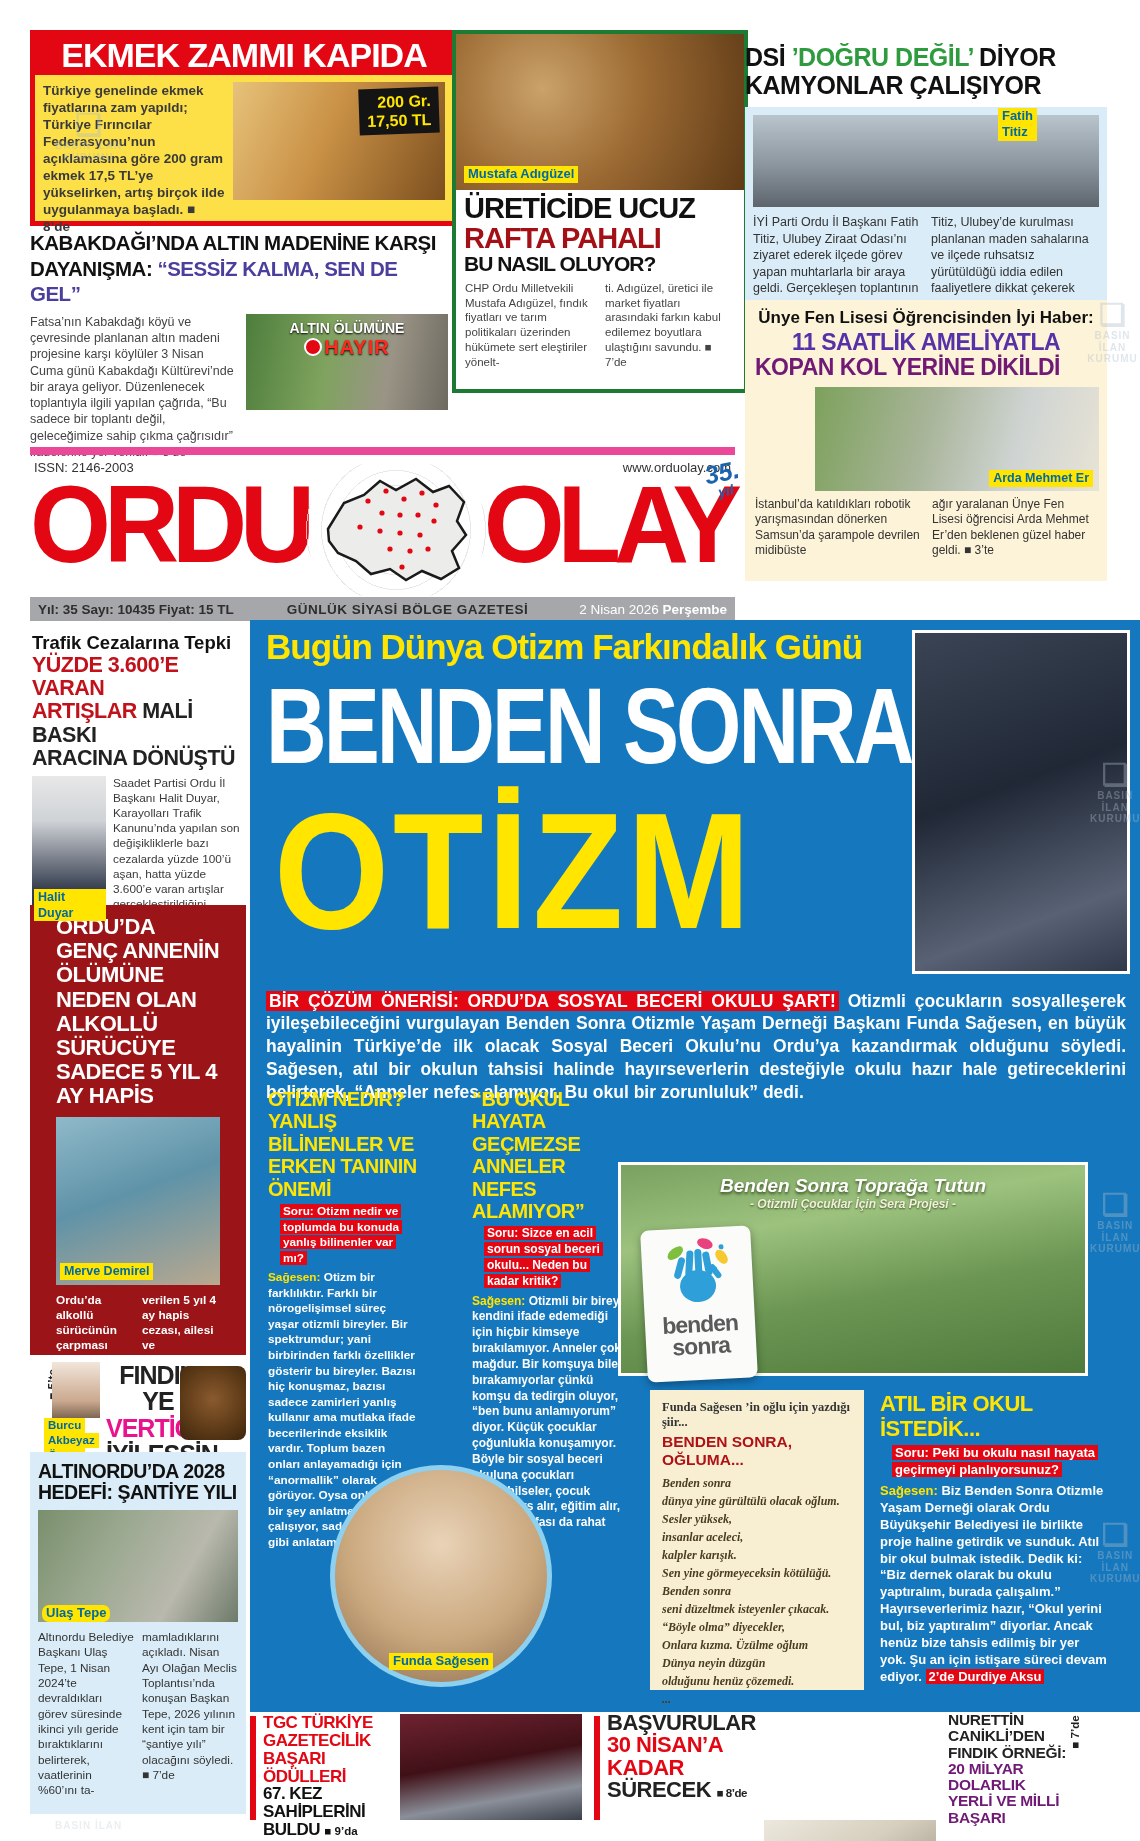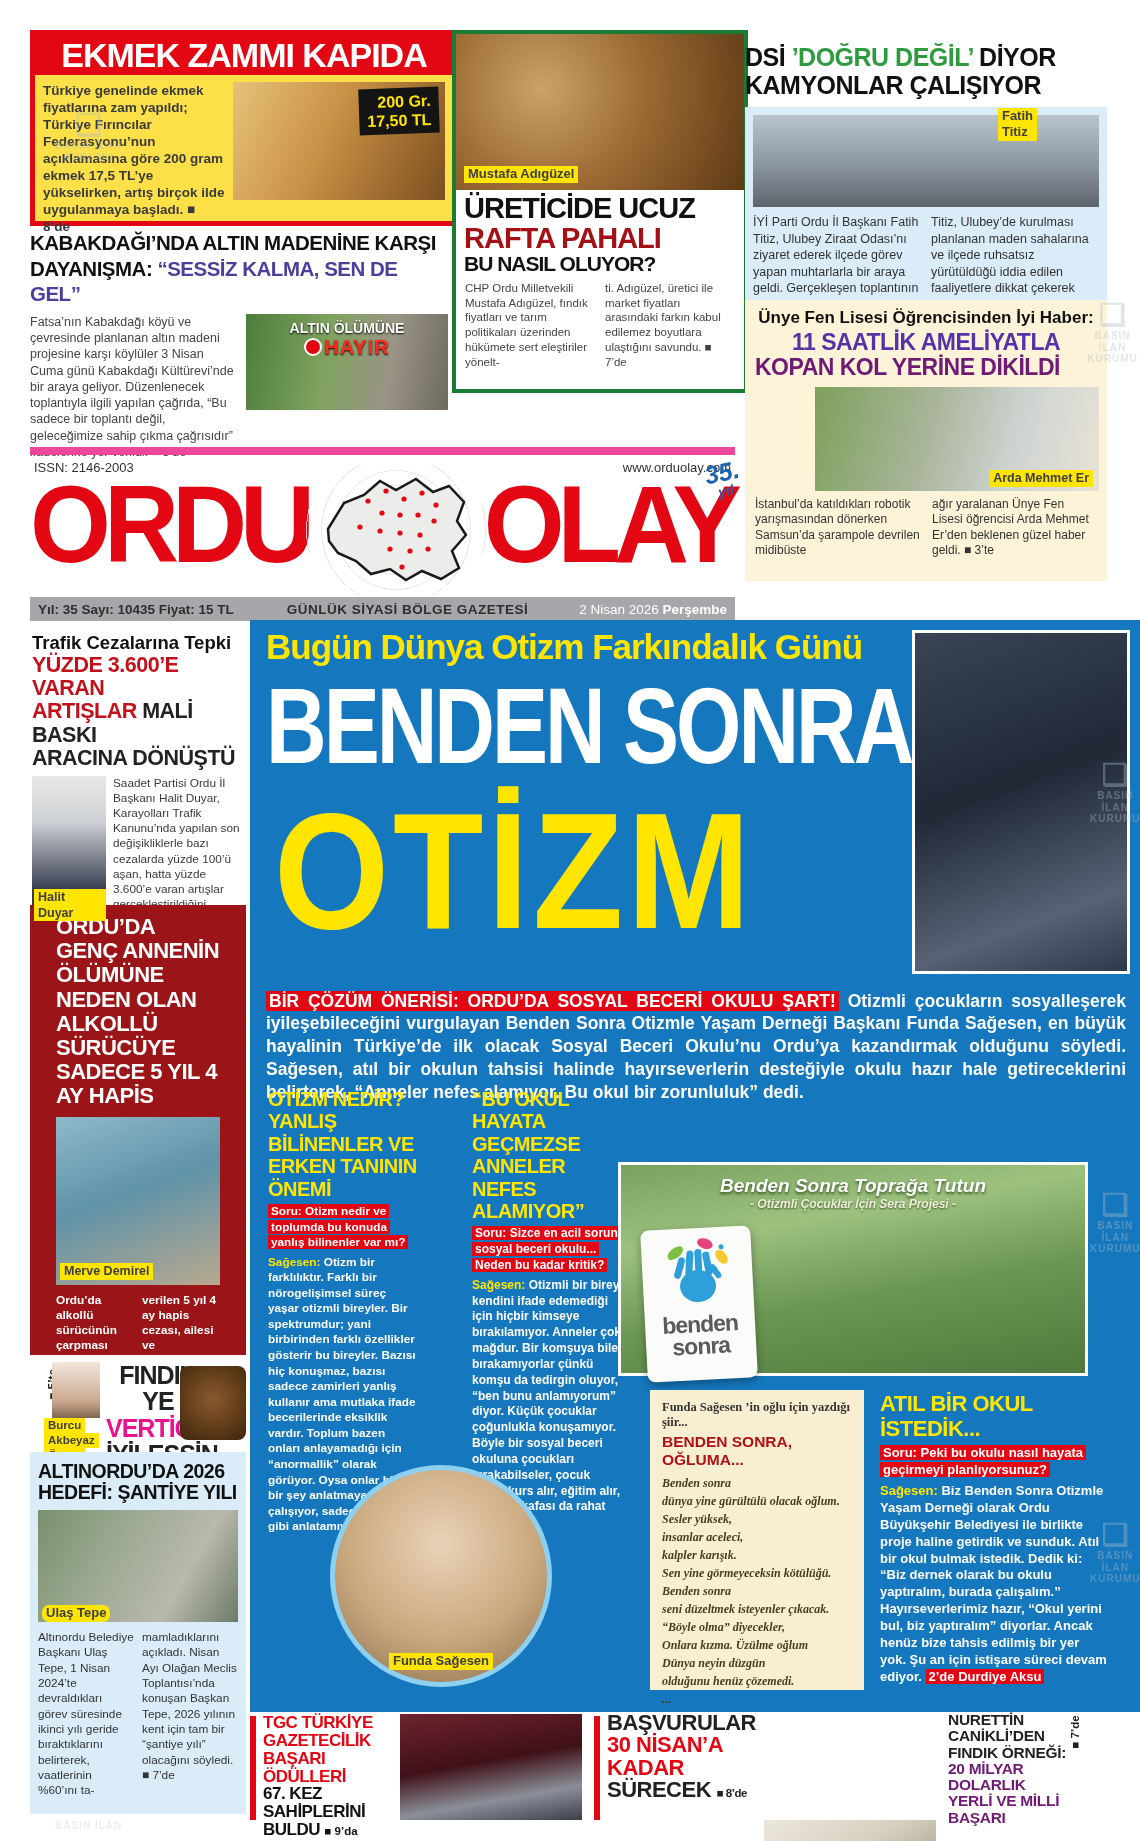--- a/index.html
+++ b/index.html
@@ -1,20 +1,20 @@
 <!DOCTYPE html>
 <html><head>
 <meta charset="utf-8">
 <style>
   html,body{margin:0;padding:0;background:#fff;}
   body{font-family:"Liberation Sans",sans-serif;color:#222;}
   #page{position:relative;width:1140px;height:1841px;background:#fff;overflow:hidden;}
   .abs{position:absolute;}
   .b8{font-weight:800;}
-  .chip{display:inline-block;background:#ffe500;color:#404040;font-weight:bold;padding:0 4px;line-height:1.3;}
+  .chip{display:inline-block;background:#ffe500;color:#0369a1;font-weight:bold;padding:0 4px;line-height:1.3;}
   .hl{background:#e30613;color:#fff;font-weight:800;padding:0 3px;-webkit-box-decoration-break:clone;box-decoration-break:clone;}
   .ph{position:relative;overflow:hidden;}
   .wm{position:absolute;color:#aebecb;opacity:.38;font-weight:bold;text-align:center;pointer-events:none;z-index:5;}
   .wm .bx{font-size:30px;line-height:1;}
   .wm .t{font-size:10px;letter-spacing:1px;line-height:1.15;}
   
   #ekmek{left:30px;top:30px;width:418px;height:186px;background:#fde047;border:5px solid #e30613;}
   #ekmek h1{margin:0;background:#e30613;color:#fff;font-size:34px;line-height:40px;text-align:center;letter-spacing:-1px;font-weight:800;}
   #ekmek .row{display:flex;padding:7px 8px;gap:8px;}
   #ekmek .txt{width:182px;font-size:13.5px;font-weight:bold;color:#3a3a3a;line-height:1.26;}
@@ -107,21 +107,21 @@
   #ot-h1{position:absolute;left:16px;top:52px;font-size:84px;font-weight:800;color:#fff;letter-spacing:-3px;line-height:1;transform:scaleY(1.28);transform-origin:top left;}
   #ot-h2{position:absolute;left:24px;top:168px;font-size:148px;font-weight:800;color:#ffe500;letter-spacing:4px;line-height:1;transform:scaleY(1.12);transform-origin:top left;}
   .ph-officials{position:absolute;right:10px;top:10px;width:212px;height:338px;border:3px solid #fff;background:linear-gradient(160deg,#3a4454 0%,#202836 45%,#586274 80%,#30394a 100%);}
   #ot-lead{position:absolute;left:16px;right:14px;top:352px;font-size:17.5px;font-weight:800;color:#fff;line-height:1.3;text-align:justify;}
   .yhead{color:#ffe500;font-weight:800;font-size:20px;line-height:1.12;letter-spacing:-0.5px;}
   .ans{color:#fff;font-weight:bold;}
   .apre{color:#ffe500;font-weight:800;}
   #ot-c1{position:absolute;left:18px;top:468px;width:150px;font-size:11.8px;line-height:1.32;}
   #ot-c2{position:absolute;left:222px;top:468px;width:152px;font-size:12px;line-height:1.32;}
   #ot-c1 .q,#ot-c2 .q,#ot-c3 .q{display:inline;font-size:inherit;}
-  .qwrap{margin:4px 0;}
+  .qwrap{margin:4px 12px;}
   .ph-sera{position:absolute;left:368px;top:542px;width:470px;height:214px;border:3px solid #fff;box-sizing:border-box;background:linear-gradient(170deg,#79a15f 0%,#9cc27e 30%,#6c9653 60%,#4e7a3c 100%);}
   .ph-sera .bn1{margin:10px auto 0;width:85%;text-align:center;color:#fff;font-weight:800;font-size:19px;font-style:italic;text-shadow:0 2px 3px #3a5222;}
   .ph-sera .bn2{text-align:center;color:#f2efdc;font-weight:bold;font-size:12px;font-style:italic;text-shadow:0 1px 2px #3a5222;}
   #bs-logo{position:absolute;left:394px;top:608px;width:110px;height:152px;background:#fbfbf9;border-radius:8px;box-shadow:0 3px 8px rgba(0,0,0,.35);transform:rotate(-3deg);text-align:center;padding-top:8px;box-sizing:border-box;}
   #bs-logo .txt{font-size:23px;font-weight:800;color:#5a5a5a;line-height:.95;letter-spacing:-1px;}
   #poem{position:absolute;left:400px;top:770px;width:214px;height:300px;background:#f8efd3;padding:10px 12px;box-sizing:border-box;}
   #poem .k{font-family:"Liberation Serif",serif;font-weight:bold;font-size:12.5px;color:#333;}
   #poem .t{color:#b01116;font-weight:800;font-size:15.5px;margin:3px 0 5px;}
   #poem .ln{font-family:"Liberation Serif",serif;font-style:italic;font-weight:bold;font-size:12px;color:#4a3c20;line-height:1.5;}
   #ot-c3{position:absolute;left:630px;top:772px;width:228px;font-size:13px;line-height:1.3;}
@@ -324,21 +324,21 @@
     <div class="mid">
       <span>FINDIK YE</span><br>
       <span class="mag">VERTİGON</span><br>
       <span>İYİLEŞSİN</span>
     </div>
     <div class="ph ph-bowl"></div>
   </div>
 
   <div id="alti" class="abs">
     <div class="h">
-      <span>ALTINORDU’DA 2026</span><br><span>HEDEFİ: ŞANTİYE YILI</span>
+      <span>ALTINORDU’DA 2028</span><br><span>HEDEFİ: ŞANTİYE YILI</span>
     </div>
     <div class="ph ph-tepe">
       <div class="lab chip">Ulaş Tepe</div>
     </div>
     <div class="cols">
       <div>Altınordu Belediye Başkanı Ulaş Tepe, 1 Nisan 2024’te devraldıkları görev süresinde ikinci yılı geride bıraktıklarını belirterek, vaatlerinin %60’ını ta-</div>
       <div>mamladıklarını açıkladı. Nisan Ayı Olağan Meclis Toplantısı’nda konuşan Başkan Tepe, 2026 yılının kent için tam bir “şantiye yılı” olacağını söyledi. ■ 7’de</div>
     </div>
   </div>
 

